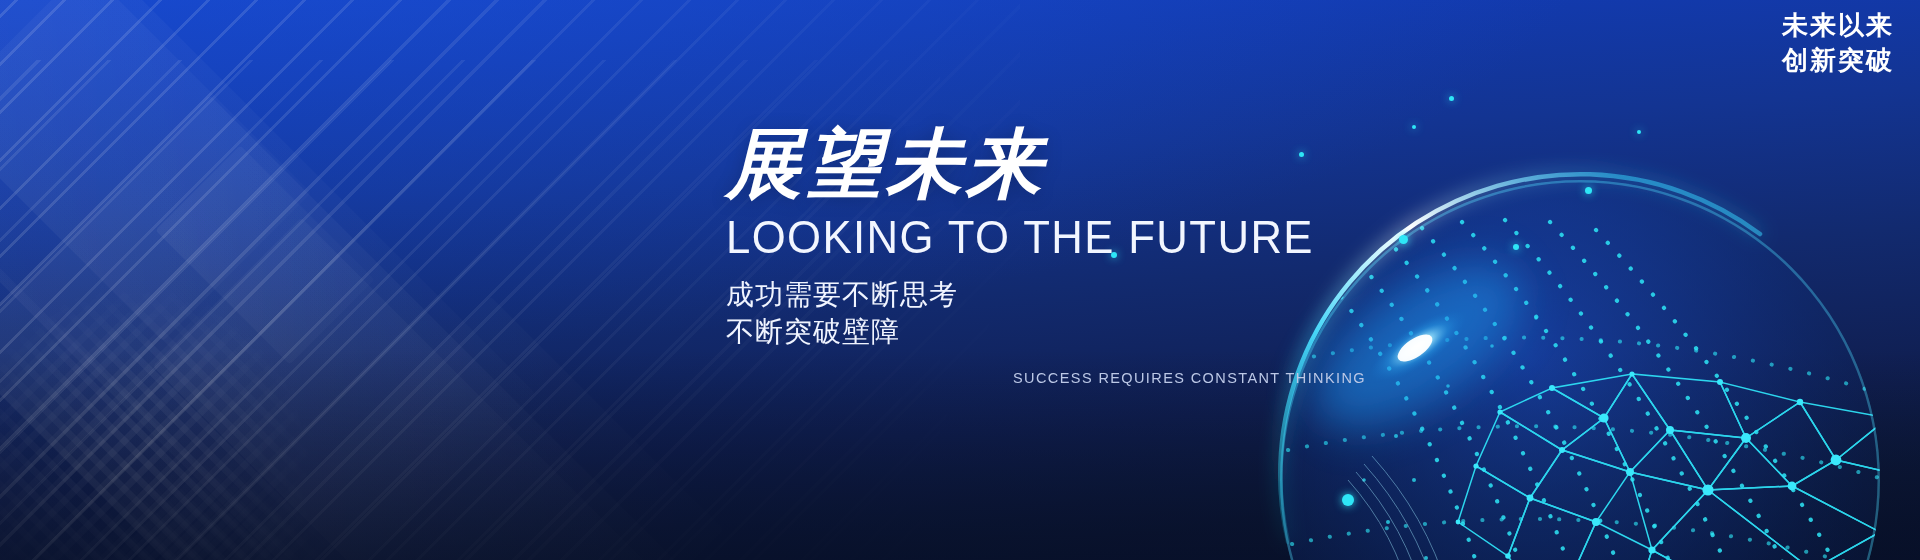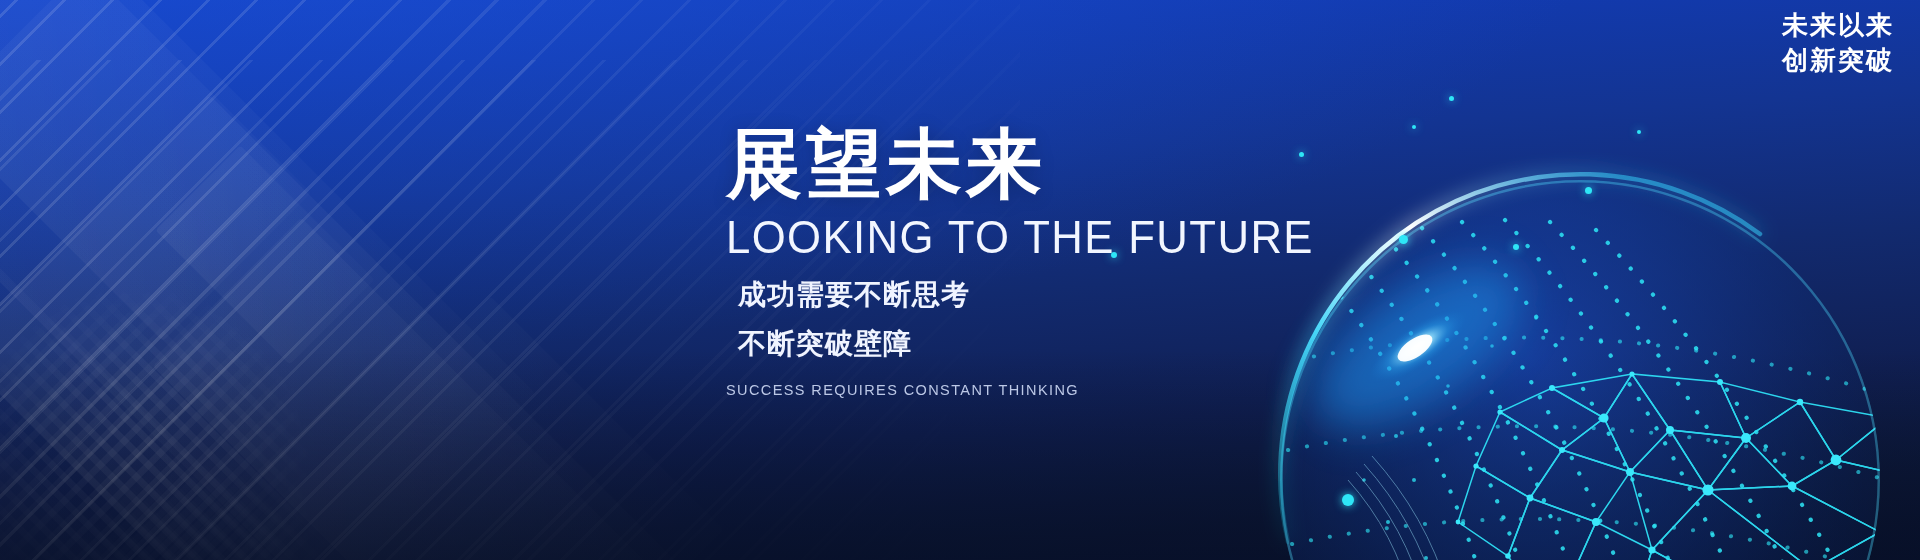--- a/index.html
+++ b/index.html
@@ -114,49 +114,50 @@
     width:640px;
   }
   #main-title{
     margin:0;
     font-size:76px;
     line-height:1.06;
     font-weight:bold;
     color:#ffffff;
     letter-spacing:4px;
     text-shadow:0 2px 18px rgba(0,0,0,.22);
+    font-style:italic;
   }
   #sub-en{
     margin:6px 0 0 0;
     font-size:47px;
     line-height:1.1;
     font-weight:300;
     color:#f2f6ff;
     letter-spacing:1.5px;
     transform:scaleX(.93);
     transform-origin:left center;
   }
   .cn-line{
-    margin:12px;
+    margin:0;
     font-size:28px;
     line-height:1.33;
-    font-weight:700;
+    font-weight:400;
     color:#f0f4ff;
     letter-spacing:1px;
   }
   #cn-lines{margin-top:14px;}
   .en-small{
     margin:0;
     font-size:14.5px;
     line-height:1.85;
     font-weight:400;
     color:#bcc8e6;
     letter-spacing:1.4px;
   }
-  #en-small-lines{margin-top:14px;}
+  #en-small-lines{margin-top:14px;text-align:right;}
 
   
   #corner-text{
     position:absolute;
     right:26px;
     top:8px;
     text-align:right;
   }
   .corner-line{
     margin:0;

